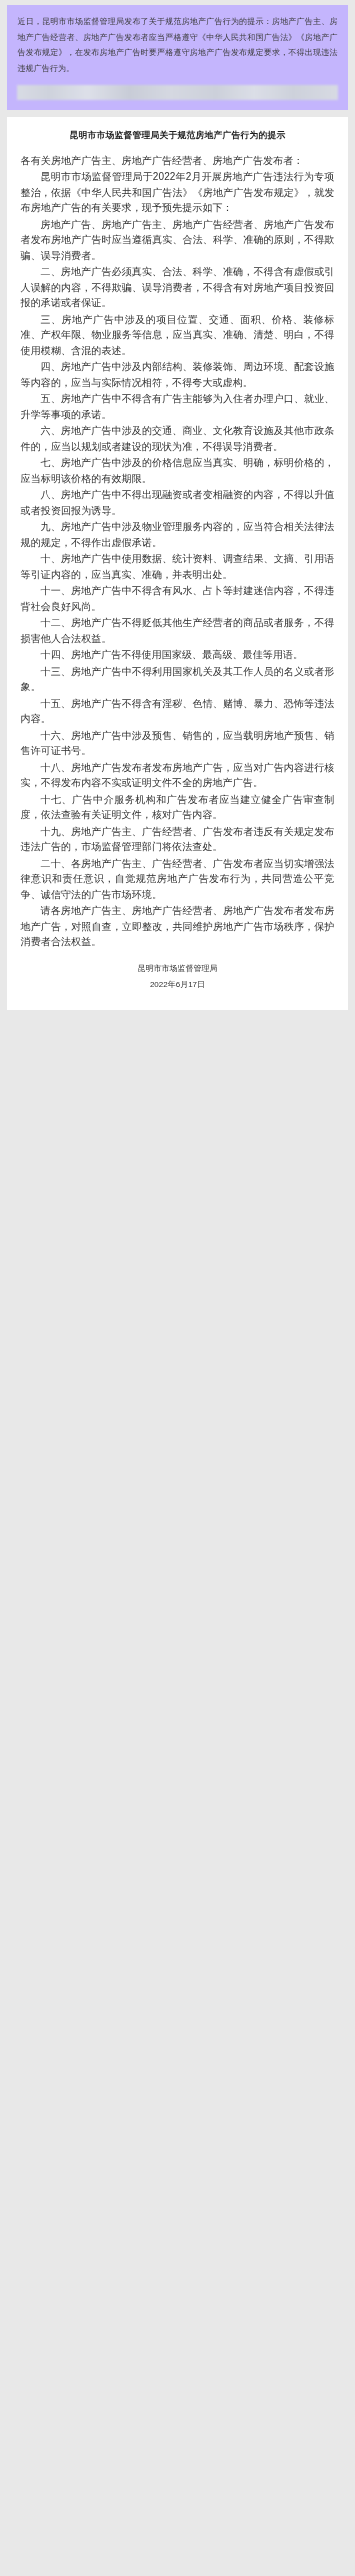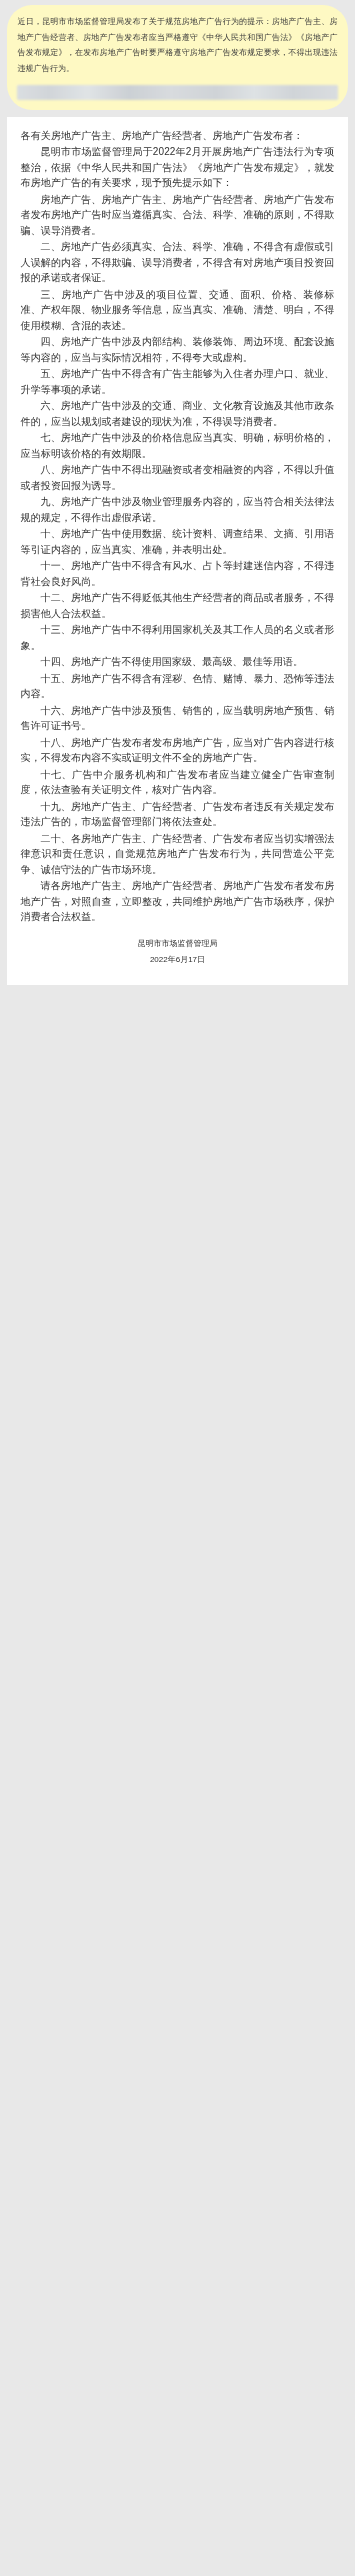--- a/index.html
+++ b/index.html
@@ -11,25 +11,24 @@
     width: 355px;
     font-family: "Liberation Sans", sans-serif;
   }
   .page {
     width: 355px;
     background: #e8e8e8;
     padding-top: 5.2px;
     box-sizing: border-box;
   }
   .intro-card {
-    background: #fef9c3;
+    background: #c4b5fd;
     margin: 0 7.2px 6.2px 7.2px;
     padding: 9.3px 10.3px 10.3px 10.3px;
     box-sizing: border-box;
-    border-radius: 25px;
   }
   .intro-text {
     font-size: 8px;
     line-height: 15.5px;
     color: #3a3a3a;
     text-align: justify;
     letter-spacing: 0.1px;
   }
   .blur-band {
     margin-top: 8.2px;
@@ -81,37 +80,38 @@
 <body>
 
 <div class="page">
 
   <div class="intro-card">
     <div class="intro-text">近日，昆明市市场监督管理局发布了关于规范房地产广告行为的提示：房地产广告主、房地产广告经营者、房地产广告发布者应当严格遵守《中华人民共和国广告法》《房地产广告发布规定》，在发布房地产广告时要严格遵守房地产广告发布规定要求，不得出现违法违规广告行为。</div>
     <div class="blur-band"></div>
   </div>
 
   <div class="doc-card">
+    <div class="doc-title">昆明市市场监督管理局关于规范房地产广告行为的提示</div>
 
     <div class="doc-p noindent">各有关房地产广告主、房地产广告经营者、房地产广告发布者：</div>
     <div class="doc-p">昆明市市场监督管理局于2022年2月开展房地产广告违法行为专项整治，依据《中华人民共和国广告法》《房地产广告发布规定》，就发布房地产广告的有关要求，现予预先提示如下：</div>
     <div class="doc-p">房地产广告、房地产广告主、房地产广告经营者、房地产广告发布者发布房地产广告时应当遵循真实、合法、科学、准确的原则，不得欺骗、误导消费者。</div>
     <div class="doc-p">二、房地产广告必须真实、合法、科学、准确，不得含有虚假或引人误解的内容，不得欺骗、误导消费者，不得含有对房地产项目投资回报的承诺或者保证。</div>
     <div class="doc-p">三、房地产广告中涉及的项目位置、交通、面积、价格、装修标准、产权年限、物业服务等信息，应当真实、准确、清楚、明白，不得使用模糊、含混的表述。</div>
     <div class="doc-p">四、房地产广告中涉及内部结构、装修装饰、周边环境、配套设施等内容的，应当与实际情况相符，不得夸大或虚构。</div>
     <div class="doc-p">五、房地产广告中不得含有广告主能够为入住者办理户口、就业、升学等事项的承诺。</div>
     <div class="doc-p">六、房地产广告中涉及的交通、商业、文化教育设施及其他市政条件的，应当以规划或者建设的现状为准，不得误导消费者。</div>
     <div class="doc-p">七、房地产广告中涉及的价格信息应当真实、明确，标明价格的，应当标明该价格的有效期限。</div>
     <div class="doc-p">八、房地产广告中不得出现融资或者变相融资的内容，不得以升值或者投资回报为诱导。</div>
     <div class="doc-p">九、房地产广告中涉及物业管理服务内容的，应当符合相关法律法规的规定，不得作出虚假承诺。</div>
     <div class="doc-p">十、房地产广告中使用数据、统计资料、调查结果、文摘、引用语等引证内容的，应当真实、准确，并表明出处。</div>
     <div class="doc-p">十一、房地产广告中不得含有风水、占卜等封建迷信内容，不得违背社会良好风尚。</div>
     <div class="doc-p">十二、房地产广告不得贬低其他生产经营者的商品或者服务，不得损害他人合法权益。</div>
+    <div class="doc-p">十四、房地产广告不得使用国家级、最高级、最佳等用语。</div>
     <div class="doc-p">十三、房地产广告中不得利用国家机关及其工作人员的名义或者形象。</div>
-    <div class="doc-p">十四、房地产广告不得使用国家级、最高级、最佳等用语。</div>
     <div class="doc-p">十五、房地产广告不得含有淫秽、色情、赌博、暴力、恐怖等违法内容。</div>
     <div class="doc-p">十六、房地产广告中涉及预售、销售的，应当载明房地产预售、销售许可证书号。</div>
     <div class="doc-p">十八、房地产广告发布者发布房地产广告，应当对广告内容进行核实，不得发布内容不实或证明文件不全的房地产广告。</div>
     <div class="doc-p">十七、广告中介服务机构和广告发布者应当建立健全广告审查制度，依法查验有关证明文件，核对广告内容。</div>
     <div class="doc-p">十九、房地产广告主、广告经营者、广告发布者违反有关规定发布违法广告的，市场监督管理部门将依法查处。</div>
     <div class="doc-p">二十、各房地产广告主、广告经营者、广告发布者应当切实增强法律意识和责任意识，自觉规范房地产广告发布行为，共同营造公平竞争、诚信守法的广告市场环境。</div>
     <div class="doc-p">请各房地产广告主、房地产广告经营者、房地产广告发布者发布房地产广告，对照自查，立即整改，共同维护房地产广告市场秩序，保护消费者合法权益。</div>
 
     <div class="sign">
       <div>昆明市市场监督管理局</div>

